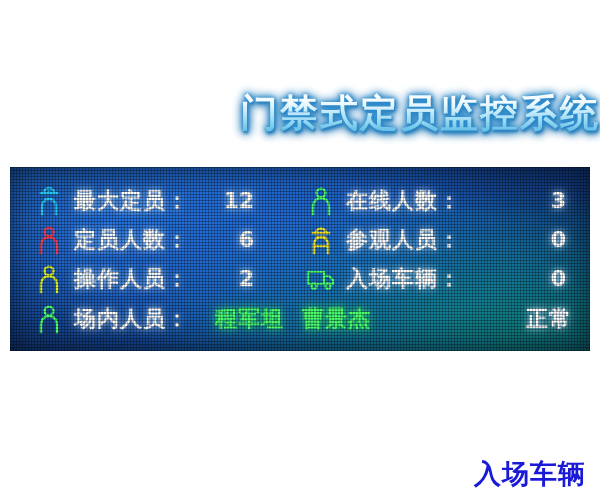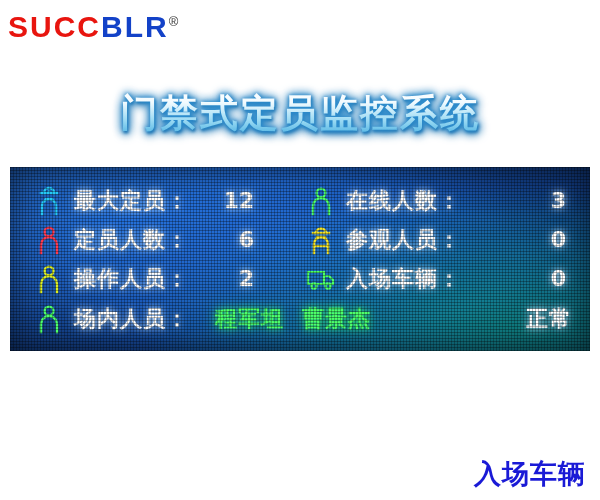--- a/index.html
+++ b/index.html
@@ -51,21 +51,21 @@
     font-style: italic;
     white-space: nowrap;
   }
 
   
   .page-title {
     position: absolute;
     left: 0;
     top: 88px;
     width: 600px;
-    text-align: center;
+    text-align: right;
     font-family: "DejaVu Sans", "Liberation Sans", sans-serif;
     font-weight: bold;
     font-size: 38px;
     letter-spacing: 2px;
     color: #e8f8ff;
     background: linear-gradient(180deg, #ffffff 0%, #f2fbff 28%, #9fdcf4 62%, #3ca9de 100%);
     -webkit-background-clip: text;
     background-clip: text;
     -webkit-text-fill-color: transparent;
     text-shadow: none;
@@ -197,23 +197,20 @@
     font-size: 27px;
     letter-spacing: 1px;
     color: #1a1ad6;
     white-space: nowrap;
   }
 </style>
 </head>
 <body>
 
 <div class="brand">
-  <div class="brand-latin">
-    <span class="seg-a">SUCC</span><span class="seg-b">BLR</span><span class="brand-reg">®</span>
-  </div>
 </div>
 
 <div class="page-title">门禁式定员监控系统</div>
 
 <div class="led-panel">
   <div class="led-vignette"></div>
 
   <div class="led-rows">
 
     <div class="led-row">

